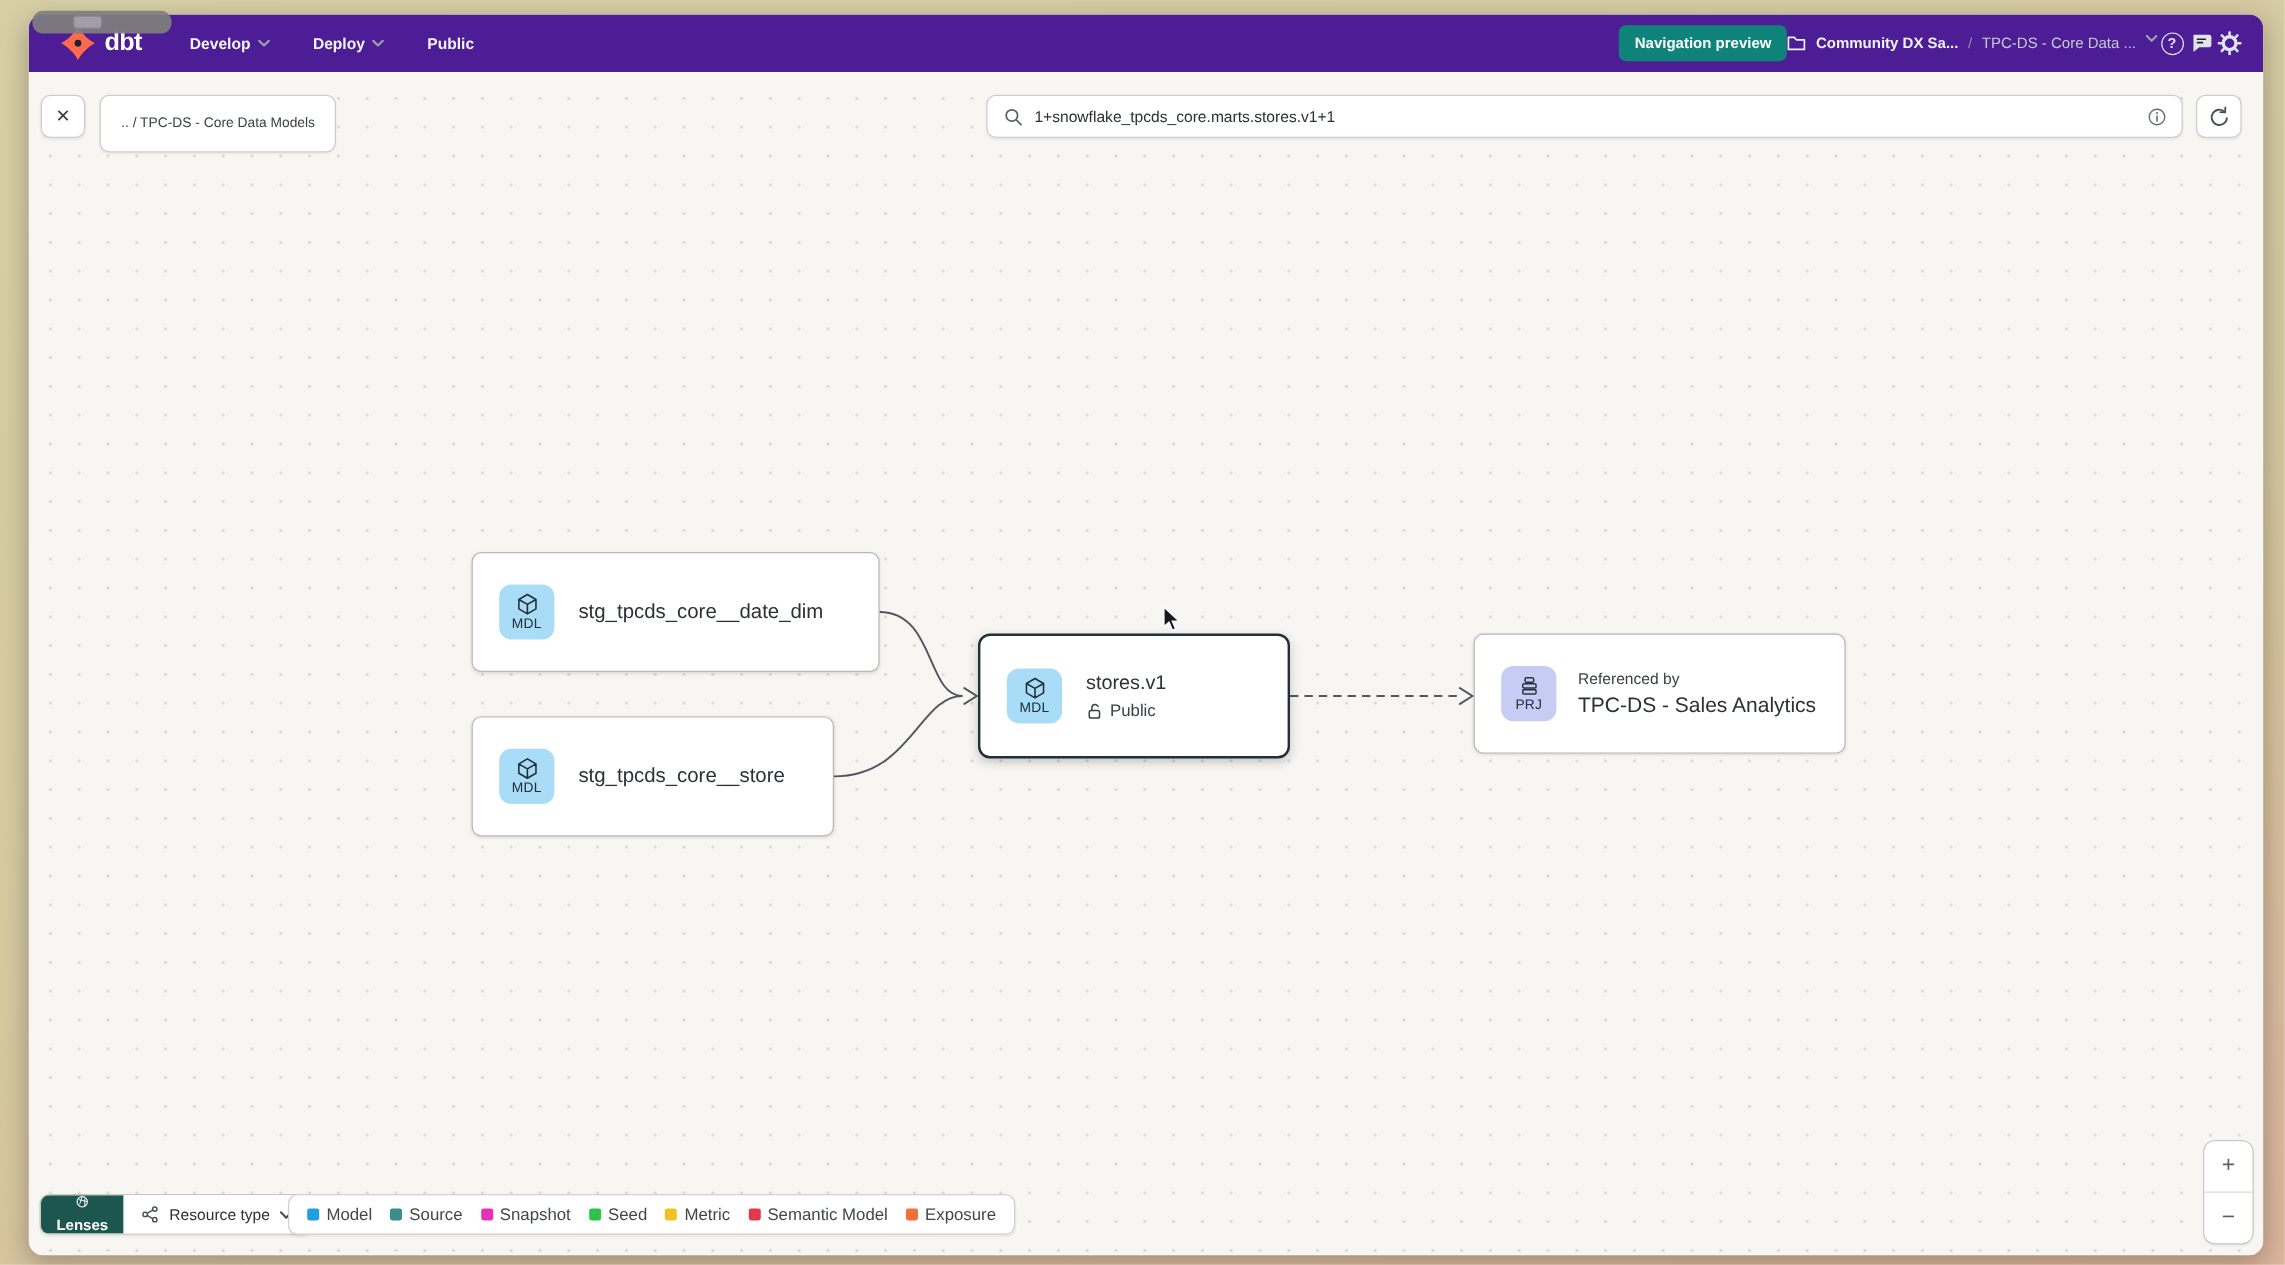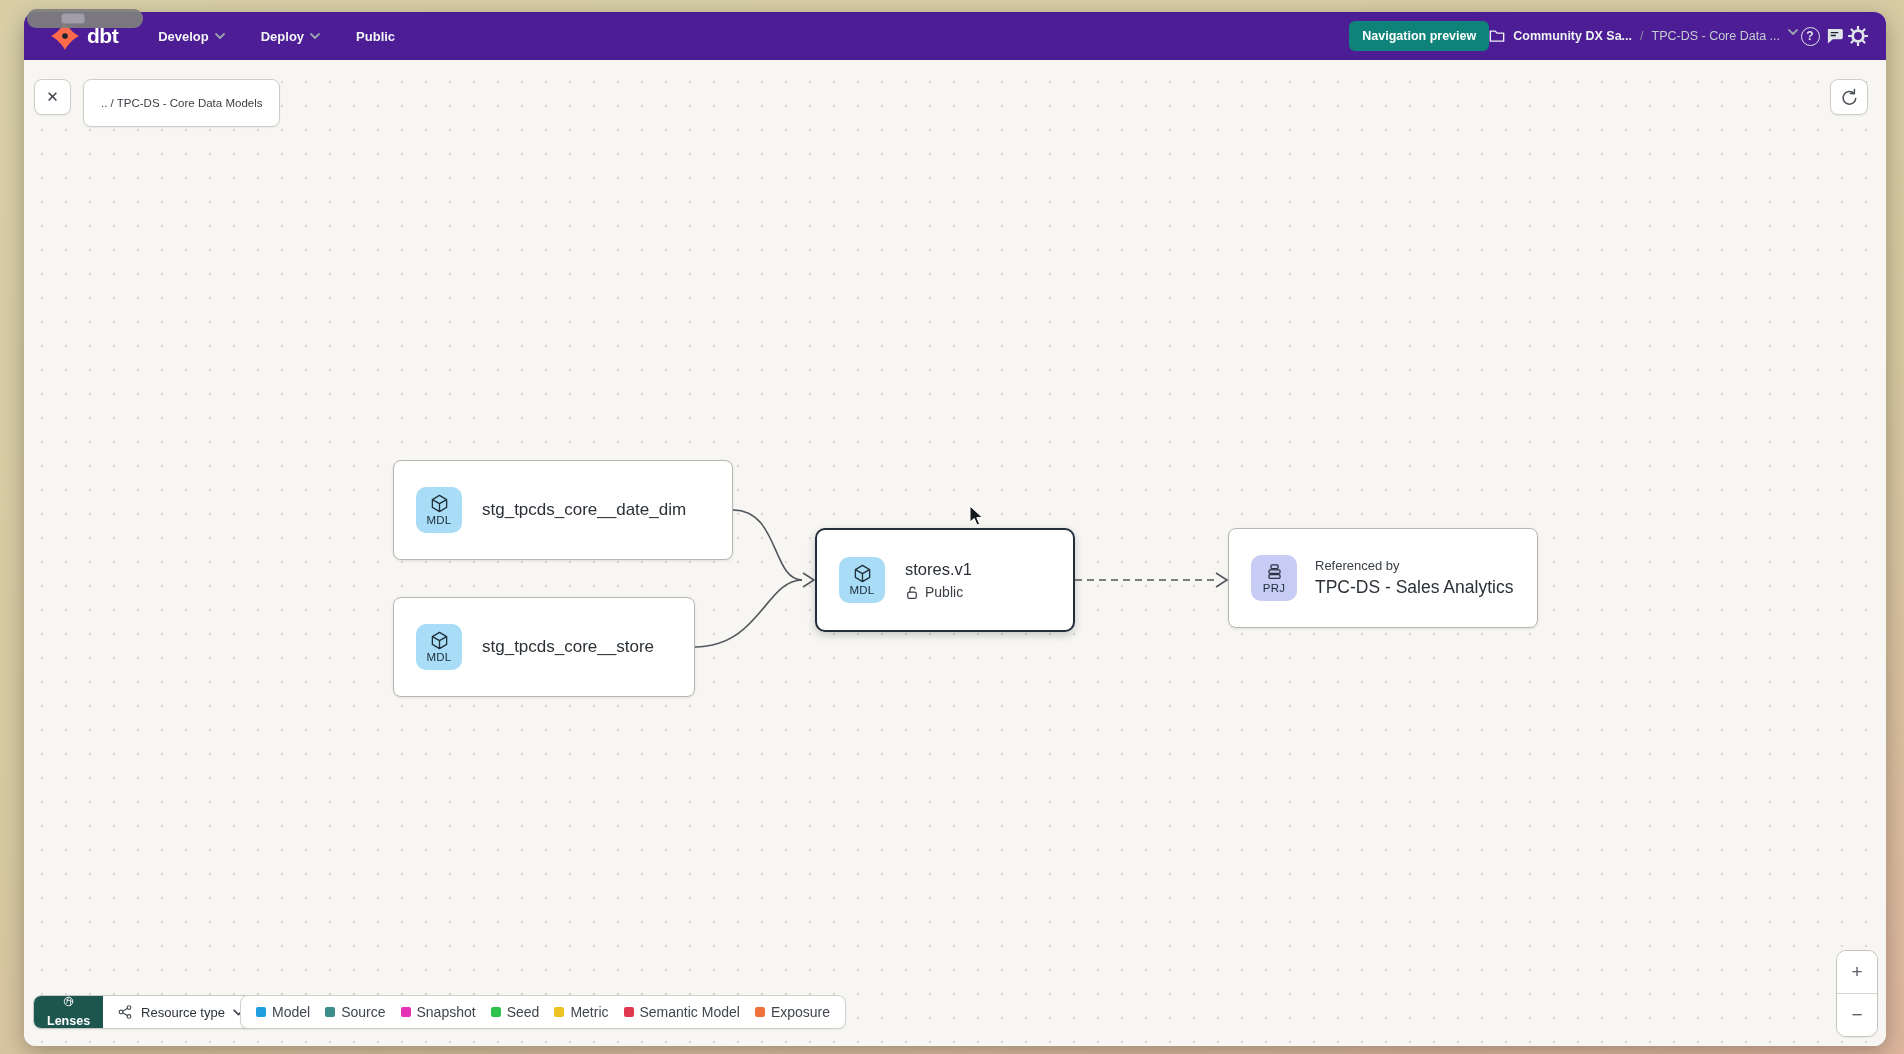--- a/index.html
+++ b/index.html
@@ -196,20 +196,32 @@
       <path class="edge edge-dashed" d="M1051 520 H 1192"></path>
       <path class="edge" d="M1192 513 L1203 520 L1192 527"></path>
     </svg>
 
     <div class="tool-btn close-btn">
       <span>✕</span>
     </div>
     <div class="chip">
       <span>.. / TPC-DS - Core Data Models</span>
     </div>
+    <div class="search-box">
+      <svg width="17" height="17" viewBox="0 0 20 20">
+        <circle cx="8.5" cy="8.5" r="5.6" fill="none" stroke="#5a5f66" stroke-width="1.7"></circle>
+        <line x1="12.8" y1="12.8" x2="17.5" y2="17.5" stroke="#5a5f66" stroke-width="1.7" stroke-linecap="round"></line>
+      </svg>
+      <input type="text" value="1+snowflake_tpcds_core.marts.stores.v1+1" style="">
+      <svg width="17" height="17" viewBox="0 0 20 20">
+        <circle cx="10" cy="10" r="7.6" fill="none" stroke="#6a6f75" stroke-width="1.4"></circle>
+        <line x1="10" y1="9" x2="10" y2="14" stroke="#6a6f75" stroke-width="1.6" stroke-linecap="round"></line>
+        <circle cx="10" cy="6.2" r="1" fill="#6a6f75"></circle>
+      </svg>
+    </div>
     <div class="tool-btn refresh-btn">
       <svg width="19" height="19" viewBox="0 0 20 20">
         <path d="M16.6 11a6.7 6.7 0 1 1-1.9-5.4" fill="none" stroke="#4a4f55" stroke-width="1.6" stroke-linecap="round"></path>
         <path d="M15.2 1.6 L15.1 6 L10.8 5.8" fill="none" stroke="#4a4f55" stroke-width="1.6" stroke-linecap="round" stroke-linejoin="round"></path>
       </svg>
     </div>
 
     <div class="node node-date-dim">
       <div class="badge" style="background: rgb(169, 221, 247);">
         <svg width="19" height="19" viewBox="0 0 20 20">

